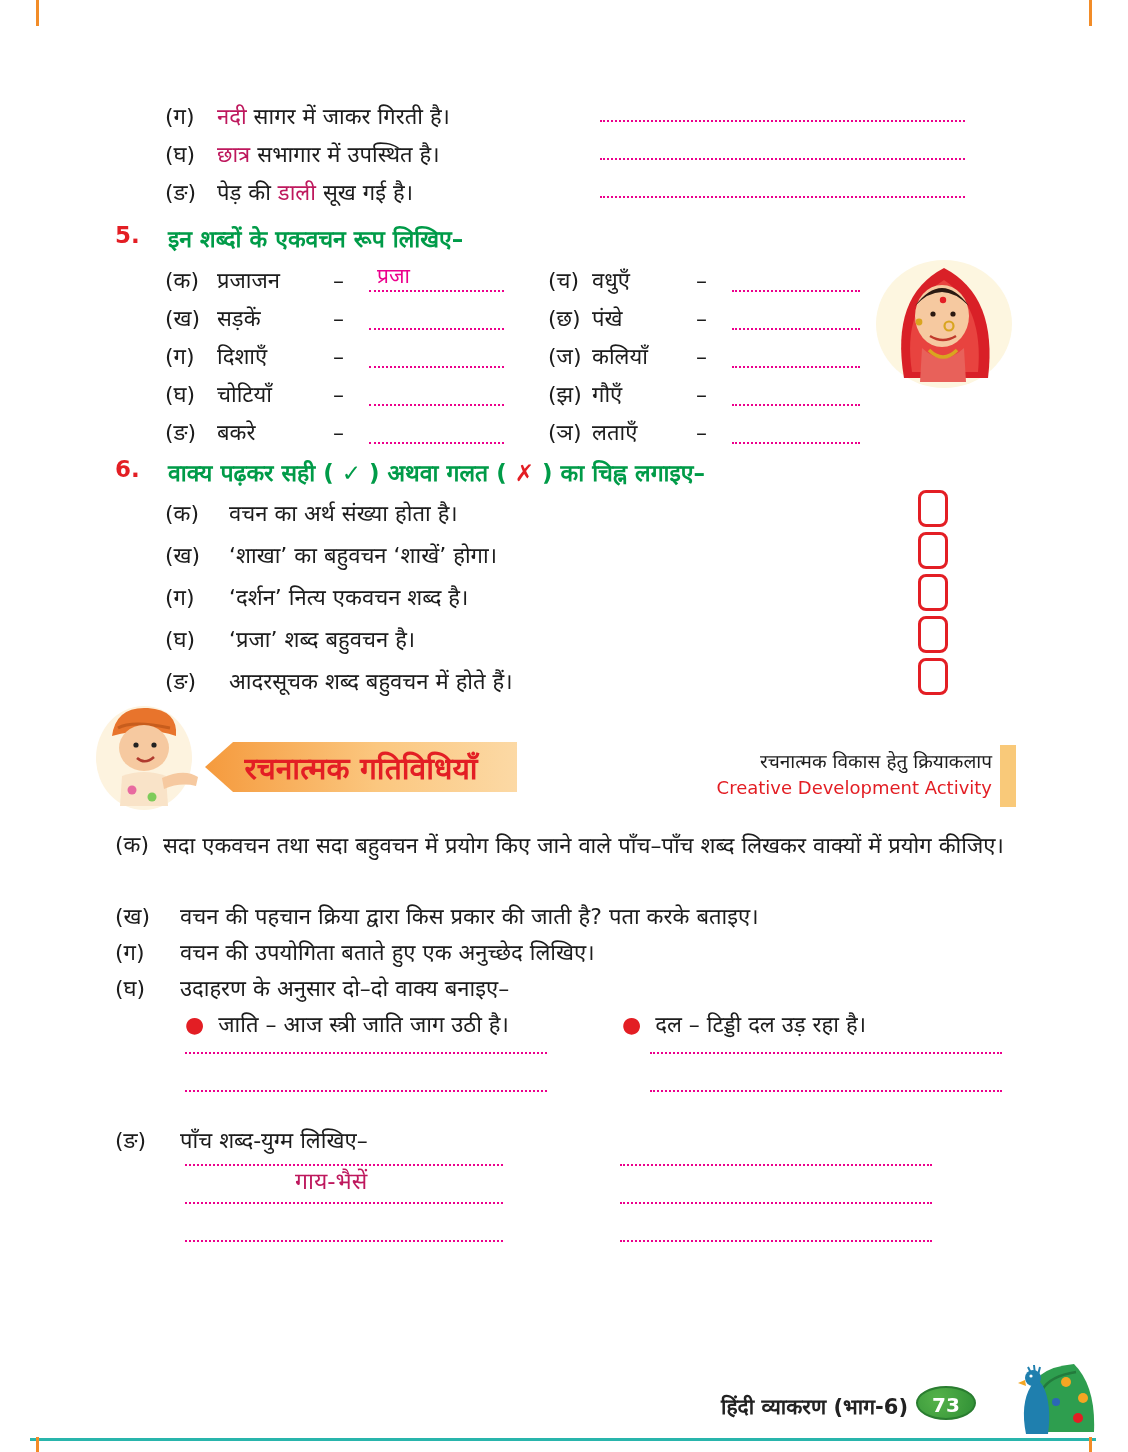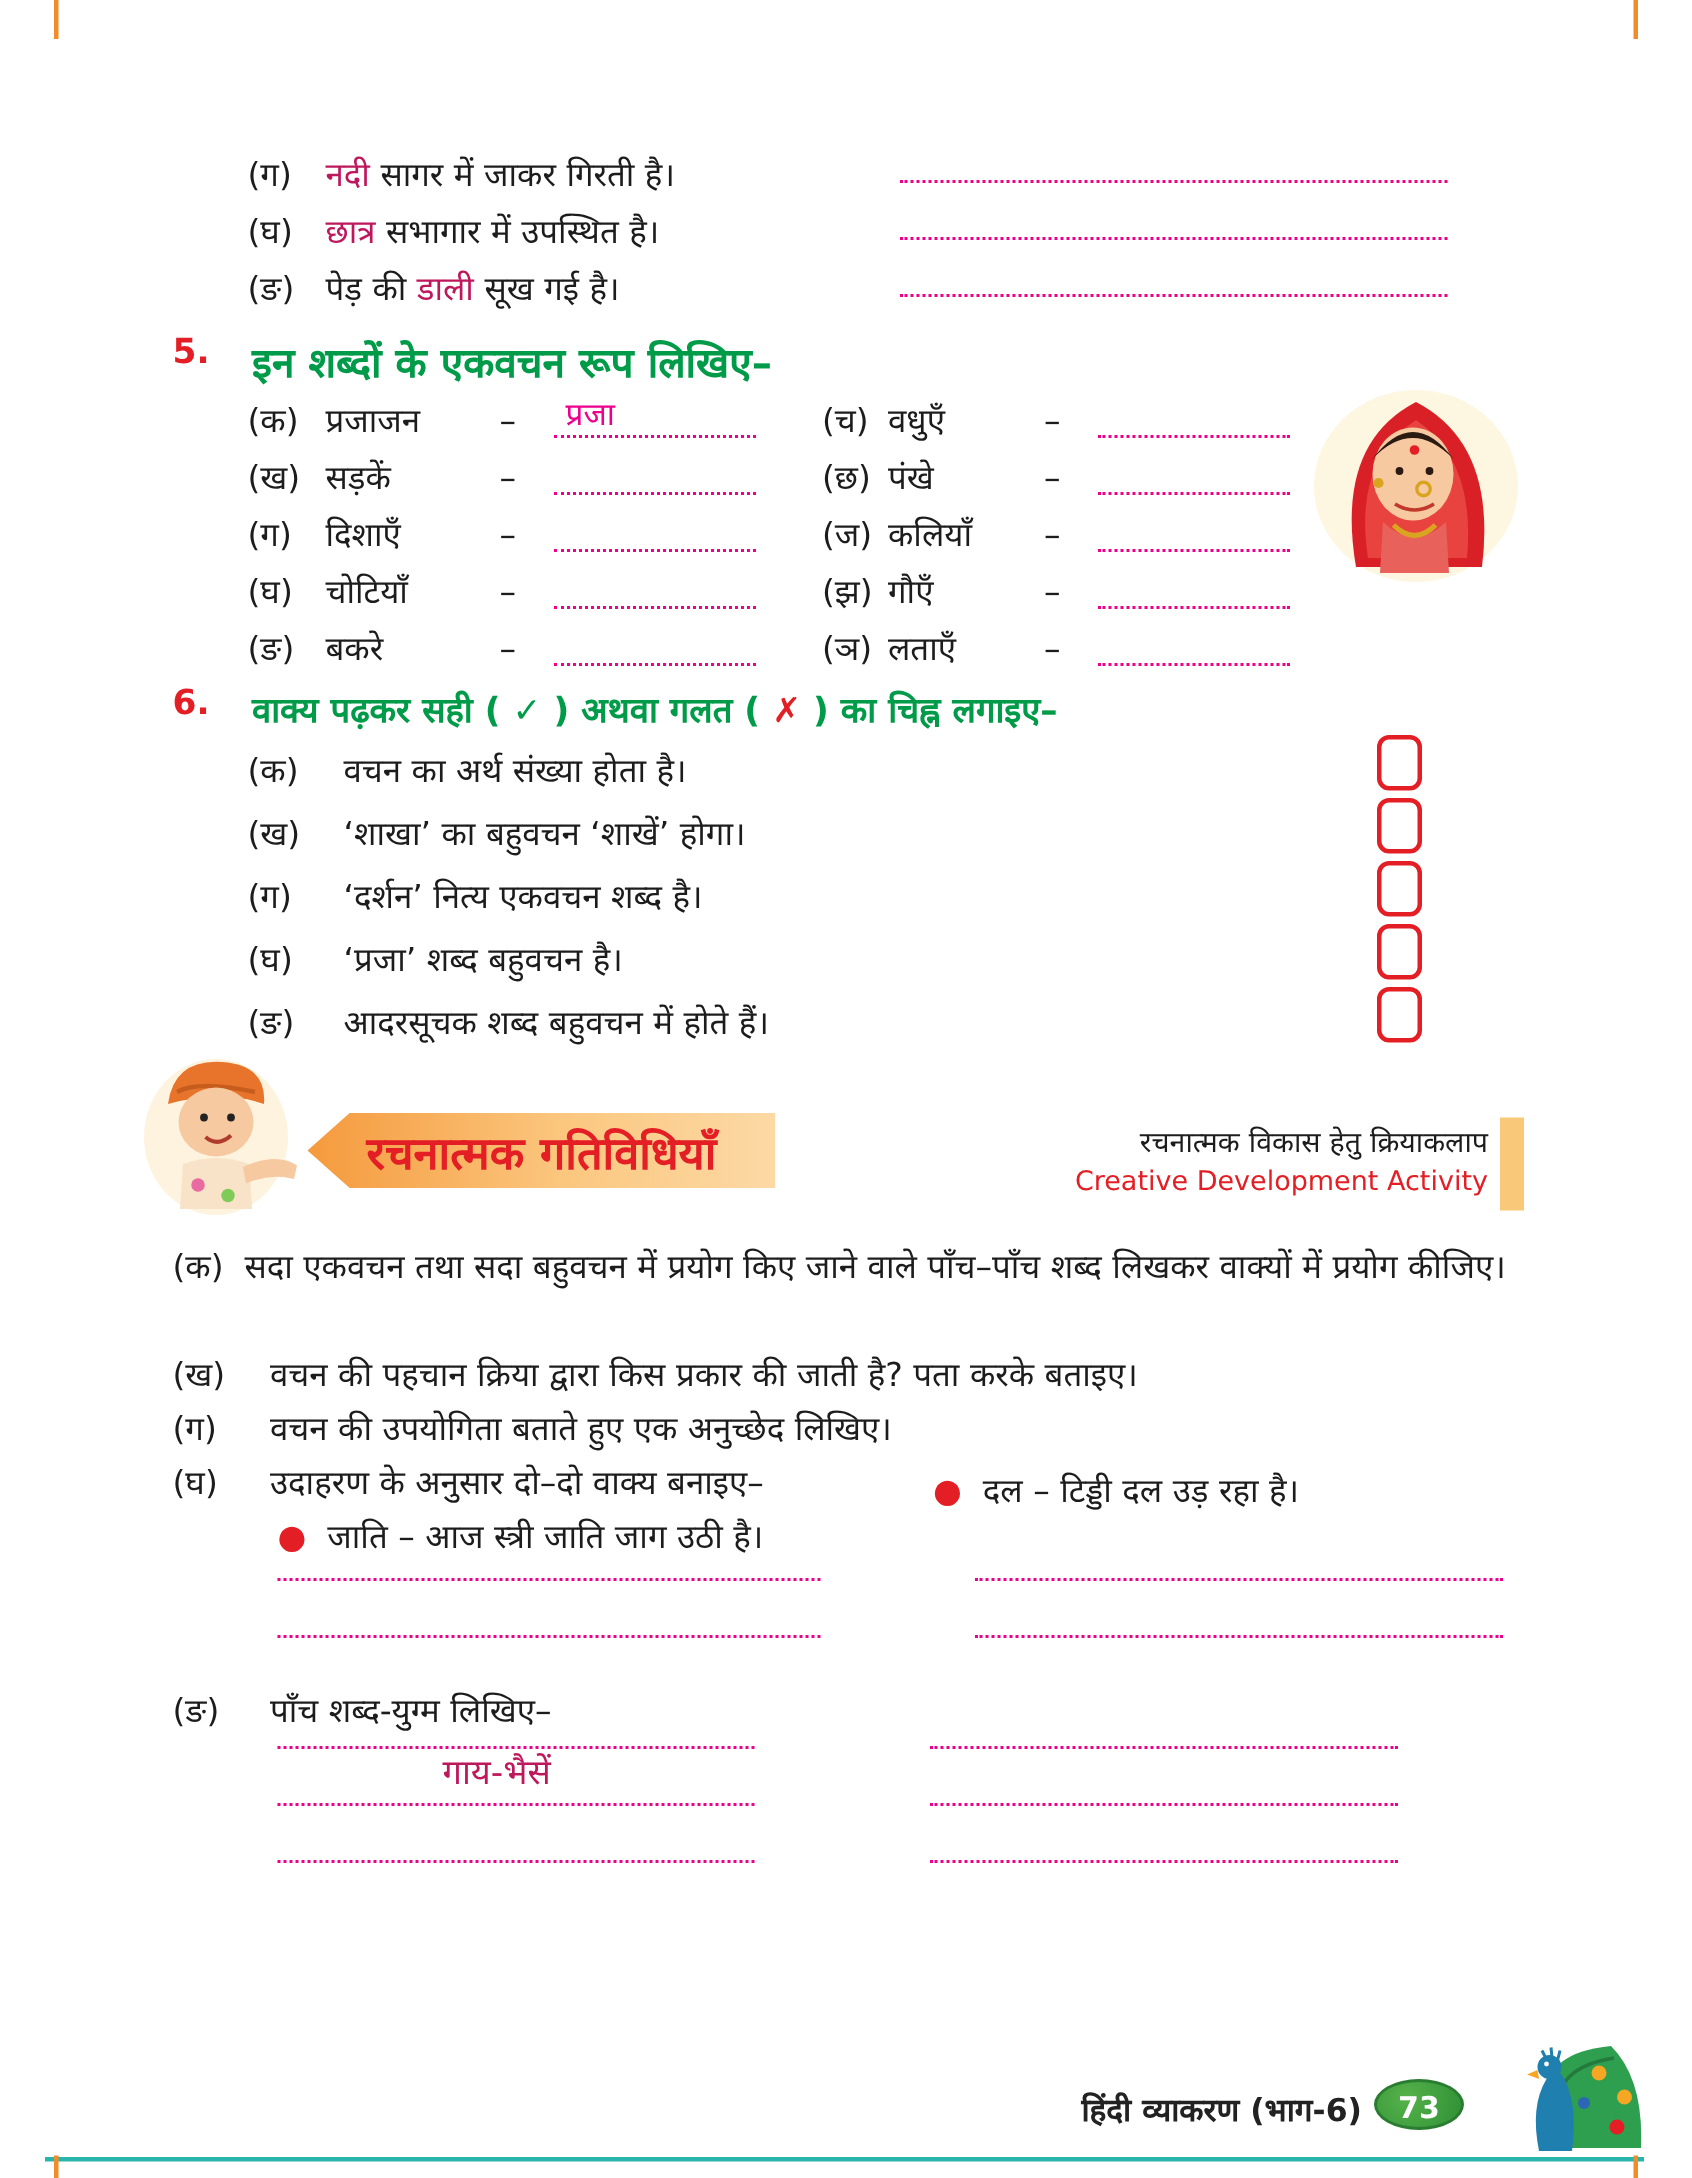--- a/index.html
+++ b/index.html
@@ -45,21 +45,21 @@
     <span class="label" style="width:52px">(घ)</span><span></span><span class="magenta">छात्र</span><span> सभागार में उपस्थित है।</span>
   </div>
   <div class="dotline" style="left:600px;top:158px;width:365px"></div>
 
   <div class="abs hindi" style="left:165px;top:176px">
     <span class="label" style="width:52px">(ङ)</span><span>पेड़ की </span><span class="magenta">डाली</span><span> सूख गई है।</span>
   </div>
   <div class="dotline" style="left:600px;top:196px;width:365px"></div>
 
   <div class="abs red" style="left:115px;top:222px;font-size:23px;font-weight:bold">5.</div>
-  <div class="abs green" style="left:168px;top:222px;font-size:27px">इन शब्दों के एकवचन रूप लिखिए–</div>
+  <div class="abs green" style="left:168px;top:222px;font-size:23px">इन शब्दों के एकवचन रूप लिखिए–</div>
 
   <div class="abs hindi" style="left:165px;top:264px">
     <span class="label" style="width:52px">(क)</span><span class="label" style="width:116px">प्रजाजन</span><span class="label" style="width:36px">–</span><span class="blank" style="width:135px;height:22px"><span class="answer">प्रजा</span></span>
   </div>
   <div class="abs hindi" style="left:165px;top:302px">
     <span class="label" style="width:52px">(ख)</span><span class="label" style="width:116px">सड़कें</span><span class="label" style="width:36px">–</span><span class="blank" style="width:135px;height:22px"></span>
   </div>
   <div class="abs hindi" style="left:165px;top:340px">
     <span class="label" style="width:52px">(ग)</span><span class="label" style="width:116px">दिशाएँ</span><span class="label" style="width:36px">–</span><span class="blank" style="width:135px;height:22px"></span>
   </div>
@@ -163,21 +163,21 @@
 
   <div class="abs hindi" style="left:115px;top:936px">(ग)</div>
   <div class="abs hindi" style="left:180px;top:936px">वचन की उपयोगिता बताते हुए एक अनुच्छेद लिखिए।</div>
 
   <div class="abs hindi" style="left:115px;top:972px">(घ)</div>
   <div class="abs hindi" style="left:180px;top:972px">उदाहरण के अनुसार दो–दो वाक्य बनाइए–</div>
 
   <div class="abs hindi" style="left:185px;top:1008px">
     <span class="red">●</span>&nbsp;&nbsp;<span>जाति – आज स्त्री जाति जाग उठी है।</span>
   </div>
-  <div class="abs hindi" style="left:622px;top:977px">
+  <div class="abs hindi" style="left:622px;top:1008px">
     <span class="red">●</span>&nbsp;&nbsp;<span>दल – टिड्डी दल उड़ रहा है।</span>
   </div>
 
   <div class="dotline" style="left:185px;top:1052px;width:362px"></div>
   <div class="dotline" style="left:650px;top:1052px;width:352px"></div>
   <div class="dotline" style="left:185px;top:1090px;width:362px"></div>
   <div class="dotline" style="left:650px;top:1090px;width:352px"></div>
 
   <div class="abs hindi" style="left:115px;top:1124px">(ङ)</div>
   <div class="abs hindi" style="left:180px;top:1124px">पाँच शब्द-युग्म लिखिए–</div>

